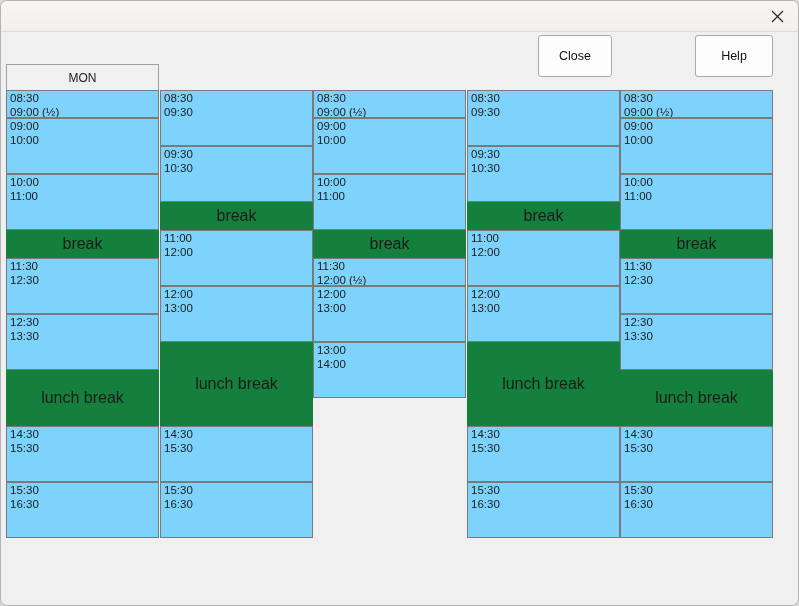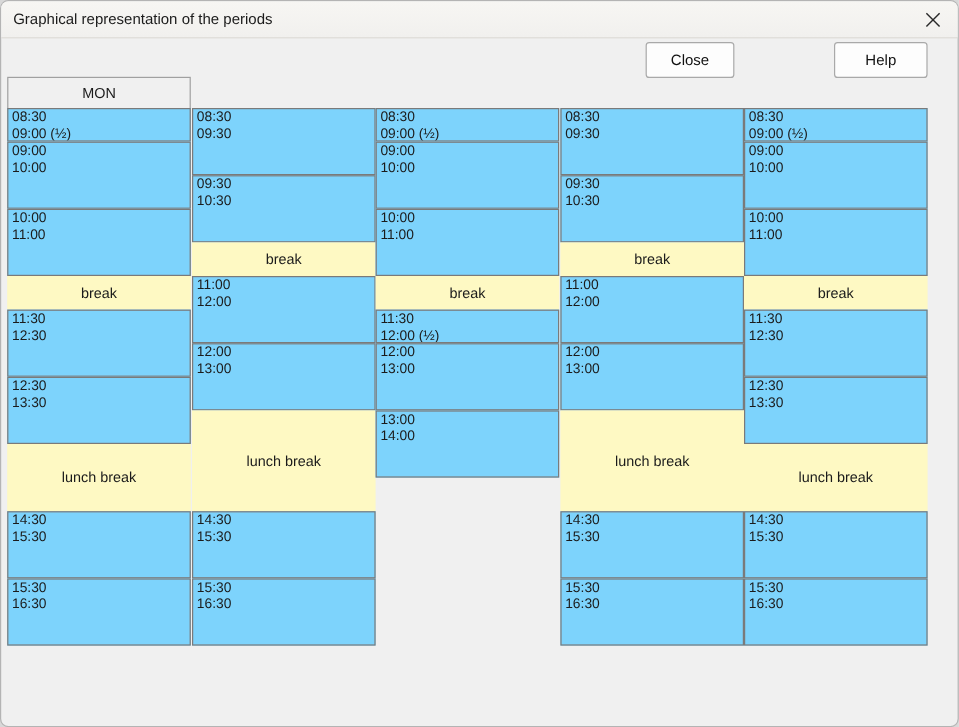--- a/index.html
+++ b/index.html
@@ -49,21 +49,21 @@
     display: flex;
     align-items: center;
     justify-content: center;
     cursor: pointer;
   }
   #close-btn svg { display: block; }
 
   
   .tb-btn {
     position: absolute;
-    height: 30px;
+    height: 42px;
     background: #fdfdfd;
     border: 1px solid #a9a9a9;
     border-radius: 3px;
     font-family: "Liberation Sans", sans-serif;
     font-size: 12.5px;
     color: #111;
     display: flex;
     align-items: center;
     justify-content: center;
     cursor: pointer;
@@ -125,36 +125,35 @@
     white-space: nowrap;
   }
   .period .t1 { top: 1px; }
   .period .t2 { top: 15px; }
 
   
   .gap {
     position: absolute;
     left: 0;
     width: 100%;
-    background: #fef9c3;
+    background: #15803d;
     box-sizing: border-box;
     display: flex;
     align-items: center;
     justify-content: center;
-    font-size: 12px;
+    font-size: 16px;
     color: #1b1b1b;
   }
 </style>
 </head>
 <body>
 
 <div id="window">
 
   <div id="titlebar">
-    <div id="title-text">Graphical representation of the periods</div>
     <div id="close-btn">
       <svg width="13" height="13" viewBox="0 0 13 13" aria-hidden="true">
         <line x1="1" y1="1" x2="12" y2="12" stroke="#2a2a2a" stroke-width="1.2"></line>
         <line x1="12" y1="1" x2="1" y2="12" stroke="#2a2a2a" stroke-width="1.2"></line>
       </svg>
     </div>
   </div>
 
   <div class="tb-btn" id="btn-close">Close</div>
   <div class="tb-btn" id="btn-help">Help</div>

